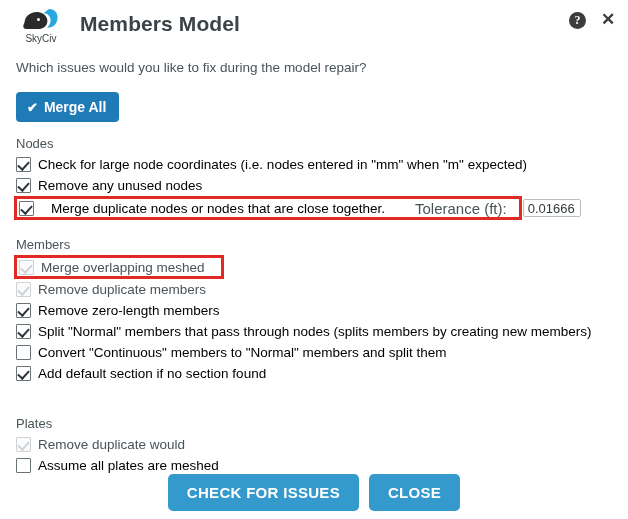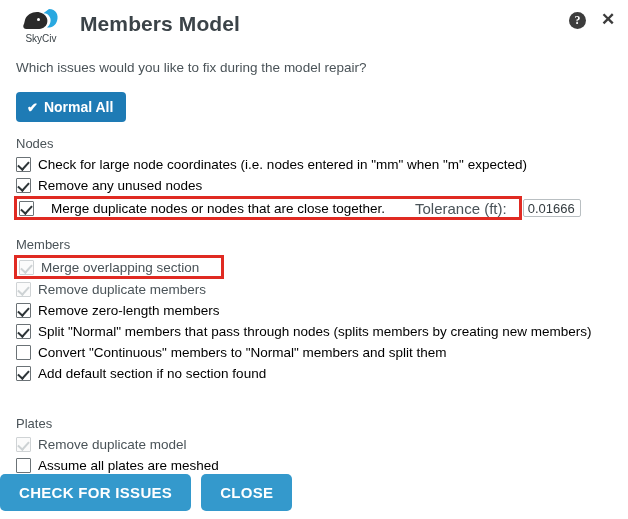--- a/index.html
+++ b/index.html
@@ -188,21 +188,21 @@
   }
 
   
   .modal-footer {
     position: absolute;
     left: 0;
     right: 0;
     bottom: 0;
     height: 54px;
     display: flex;
-    justify-content: flex-start;
+    justify-content: center;
     align-items: center;
     gap: 10px;
     box-sizing: border-box;
   }
   .footer-btn {
     background: #3499cc;
     border: none;
     border-radius: 5px;
     color: #ffffff;
     font-size: 15px;
@@ -233,21 +233,21 @@
       <div class="help-icon">?</div>
       <div class="close-icon">✕</div>
     </div>
   </div>
 
   <div class="modal-body">
     <div class="intro-text">Which issues would you like to fix during the model repair?</div>
 
     <button class="toggle-all-btn">
       <span class="chk-glyph">✔</span>
-      <span>Normal All</span>
+      <span>Merge All</span>
     </button>
 
     <div id="sections-host">
         <div class="section nodes">
           <div class="section-title">Nodes</div>
           <div class="opt-row">
             <div class="cb checked"></div>
             <span class="opt-label">Check for large node coordinates (i.e. nodes entered in "mm" when "m" expected)</span>
           </div>
           <div class="opt-row">
@@ -258,21 +258,21 @@
             <div class="cb checked"></div>
             <span class="opt-label">Merge duplicate nodes or nodes that are close together.</span>
             <span class="tolerance-label">Tolerance (ft):</span>
             <input type="text" class="tolerance-input" value="0.01666" style="">
           </div>
         </div>
         <div class="section members">
           <div class="section-title">Members</div>
           <div class="opt-row boxed narrow">
             <div class="cb checked disabled"></div>
-            <span class="opt-label disabled">Merge overlapping section</span>
+            <span class="opt-label disabled">Merge overlapping meshed</span>
           </div>
           <div class="opt-row">
             <div class="cb checked disabled"></div>
             <span class="opt-label disabled">Remove duplicate members</span>
           </div>
           <div class="opt-row">
             <div class="cb checked"></div>
             <span class="opt-label">Remove zero-length members</span>
           </div>
           <div class="opt-row">
@@ -285,21 +285,21 @@
           </div>
           <div class="opt-row">
             <div class="cb checked"></div>
             <span class="opt-label">Add default section if no section found</span>
           </div>
         </div>
         <div class="section plates">
           <div class="section-title">Plates</div>
           <div class="opt-row">
             <div class="cb checked disabled"></div>
-            <span class="opt-label disabled">Remove duplicate model</span>
+            <span class="opt-label disabled">Remove duplicate would</span>
           </div>
           <div class="opt-row">
             <div class="cb"></div>
             <span class="opt-label">Assume all plates are meshed</span>
           </div>
         </div>
       </div>
   </div>
 
   <div class="modal-footer">

